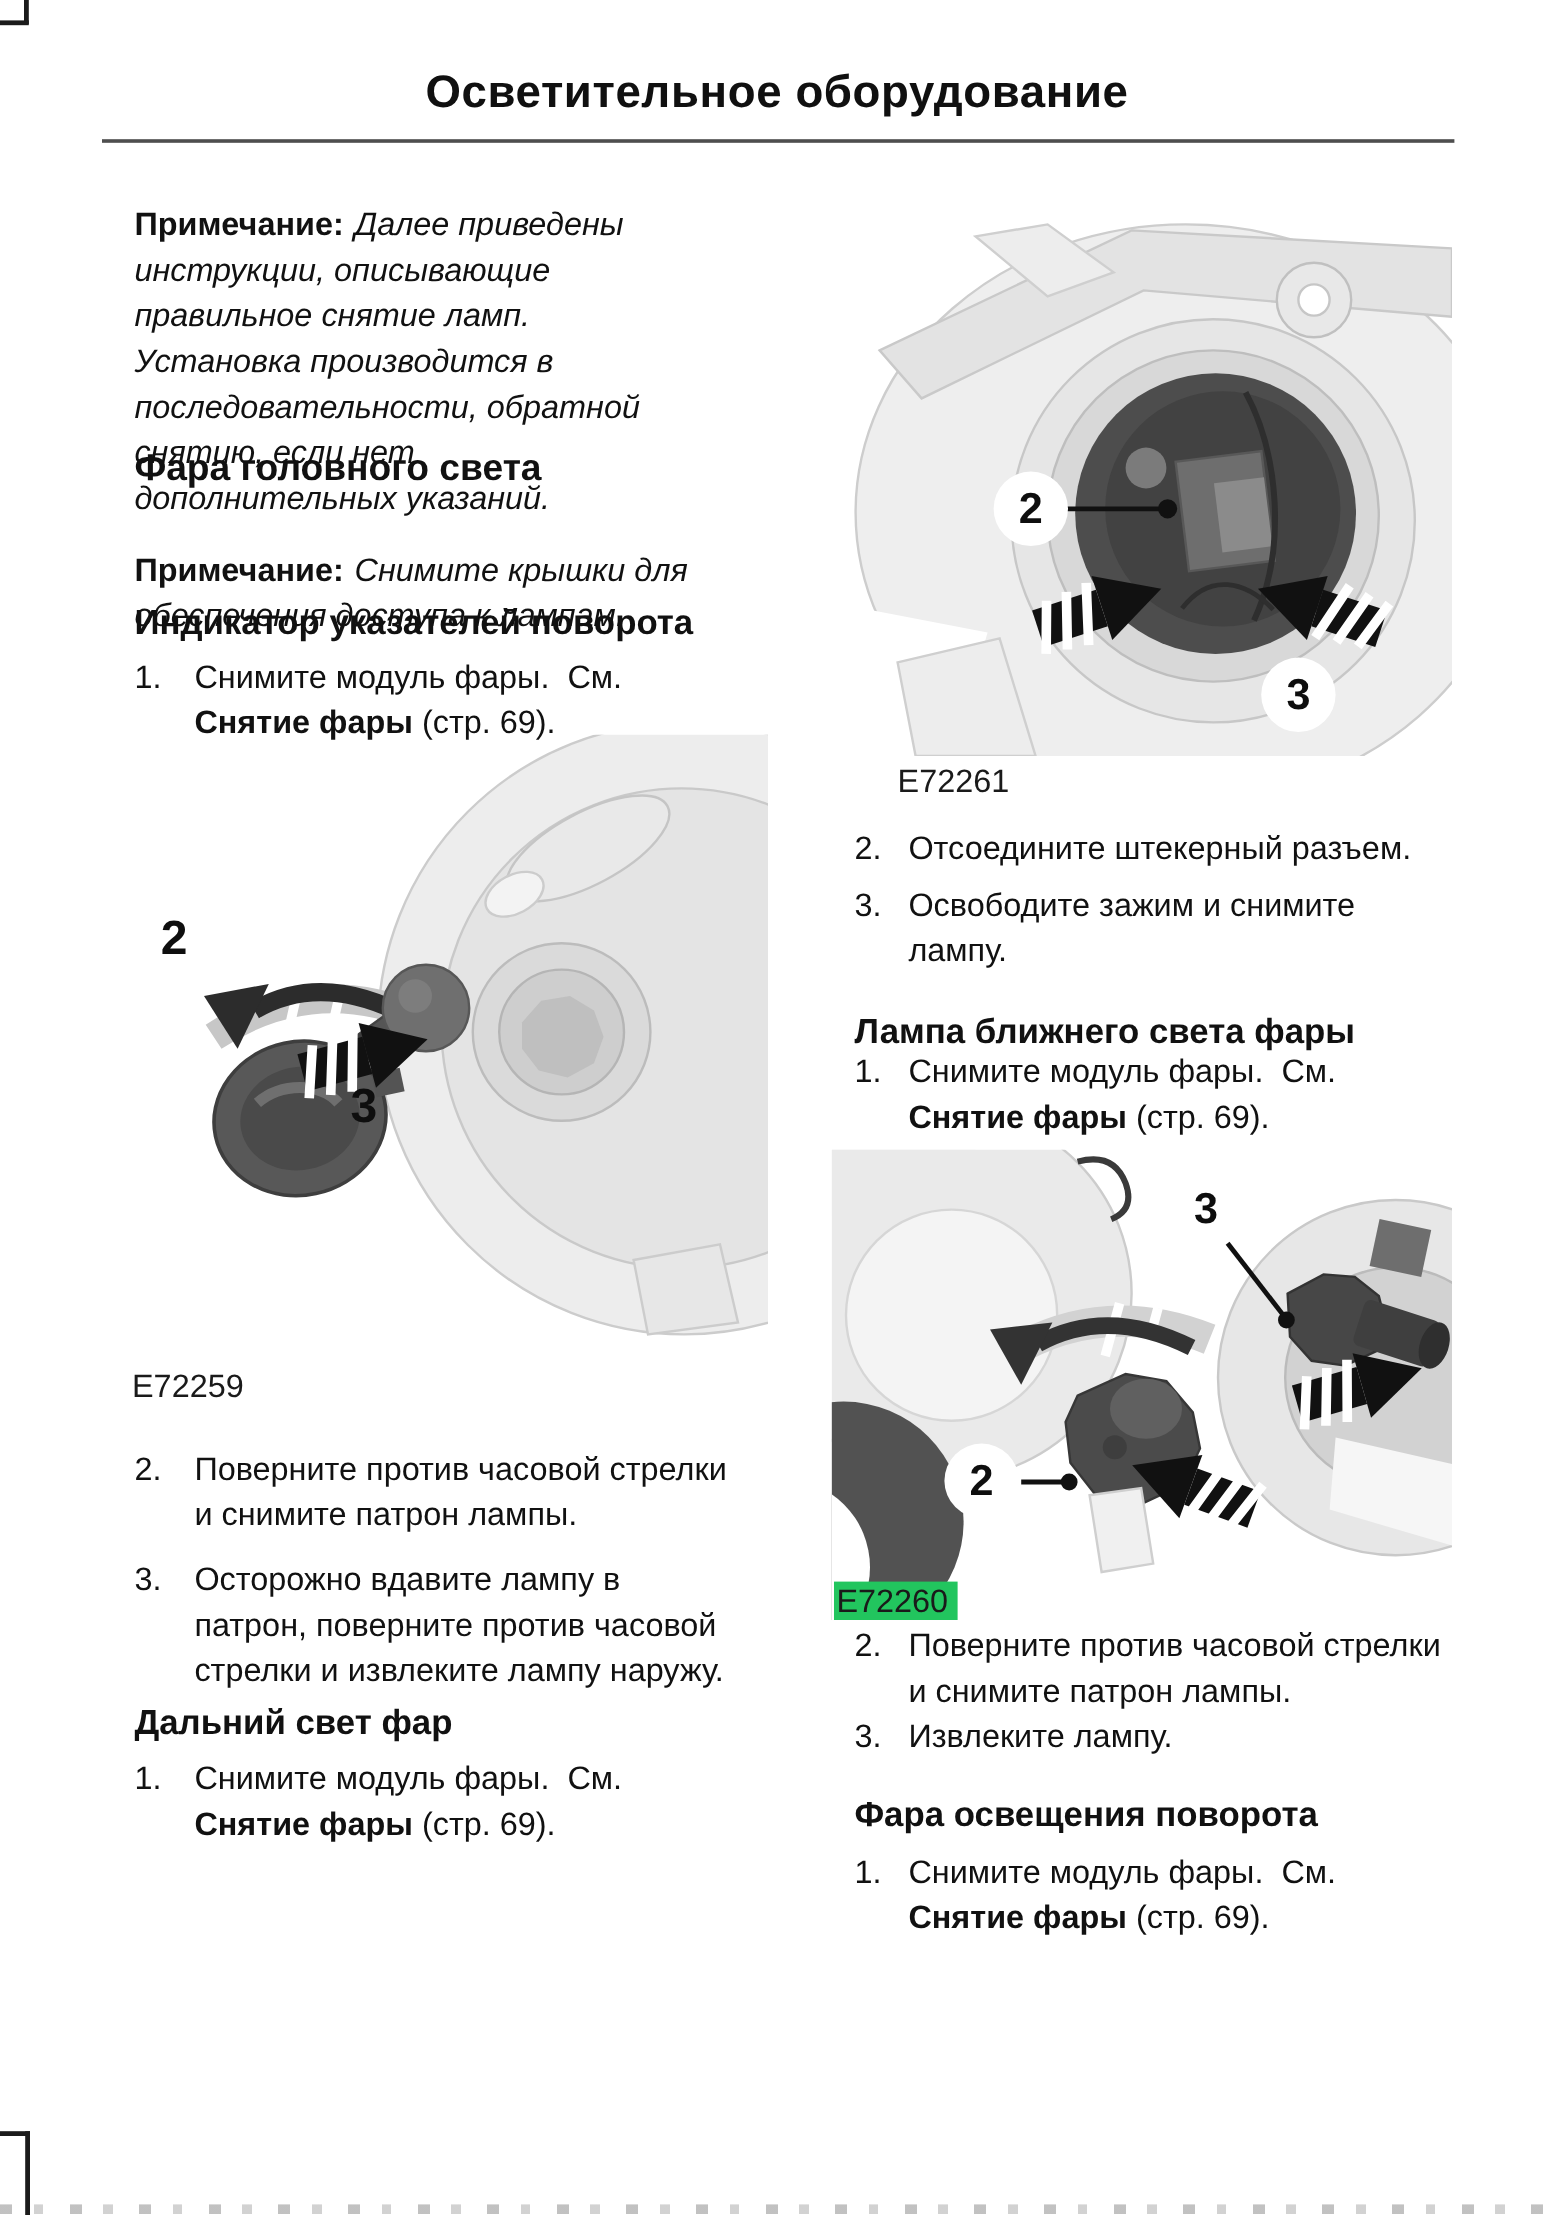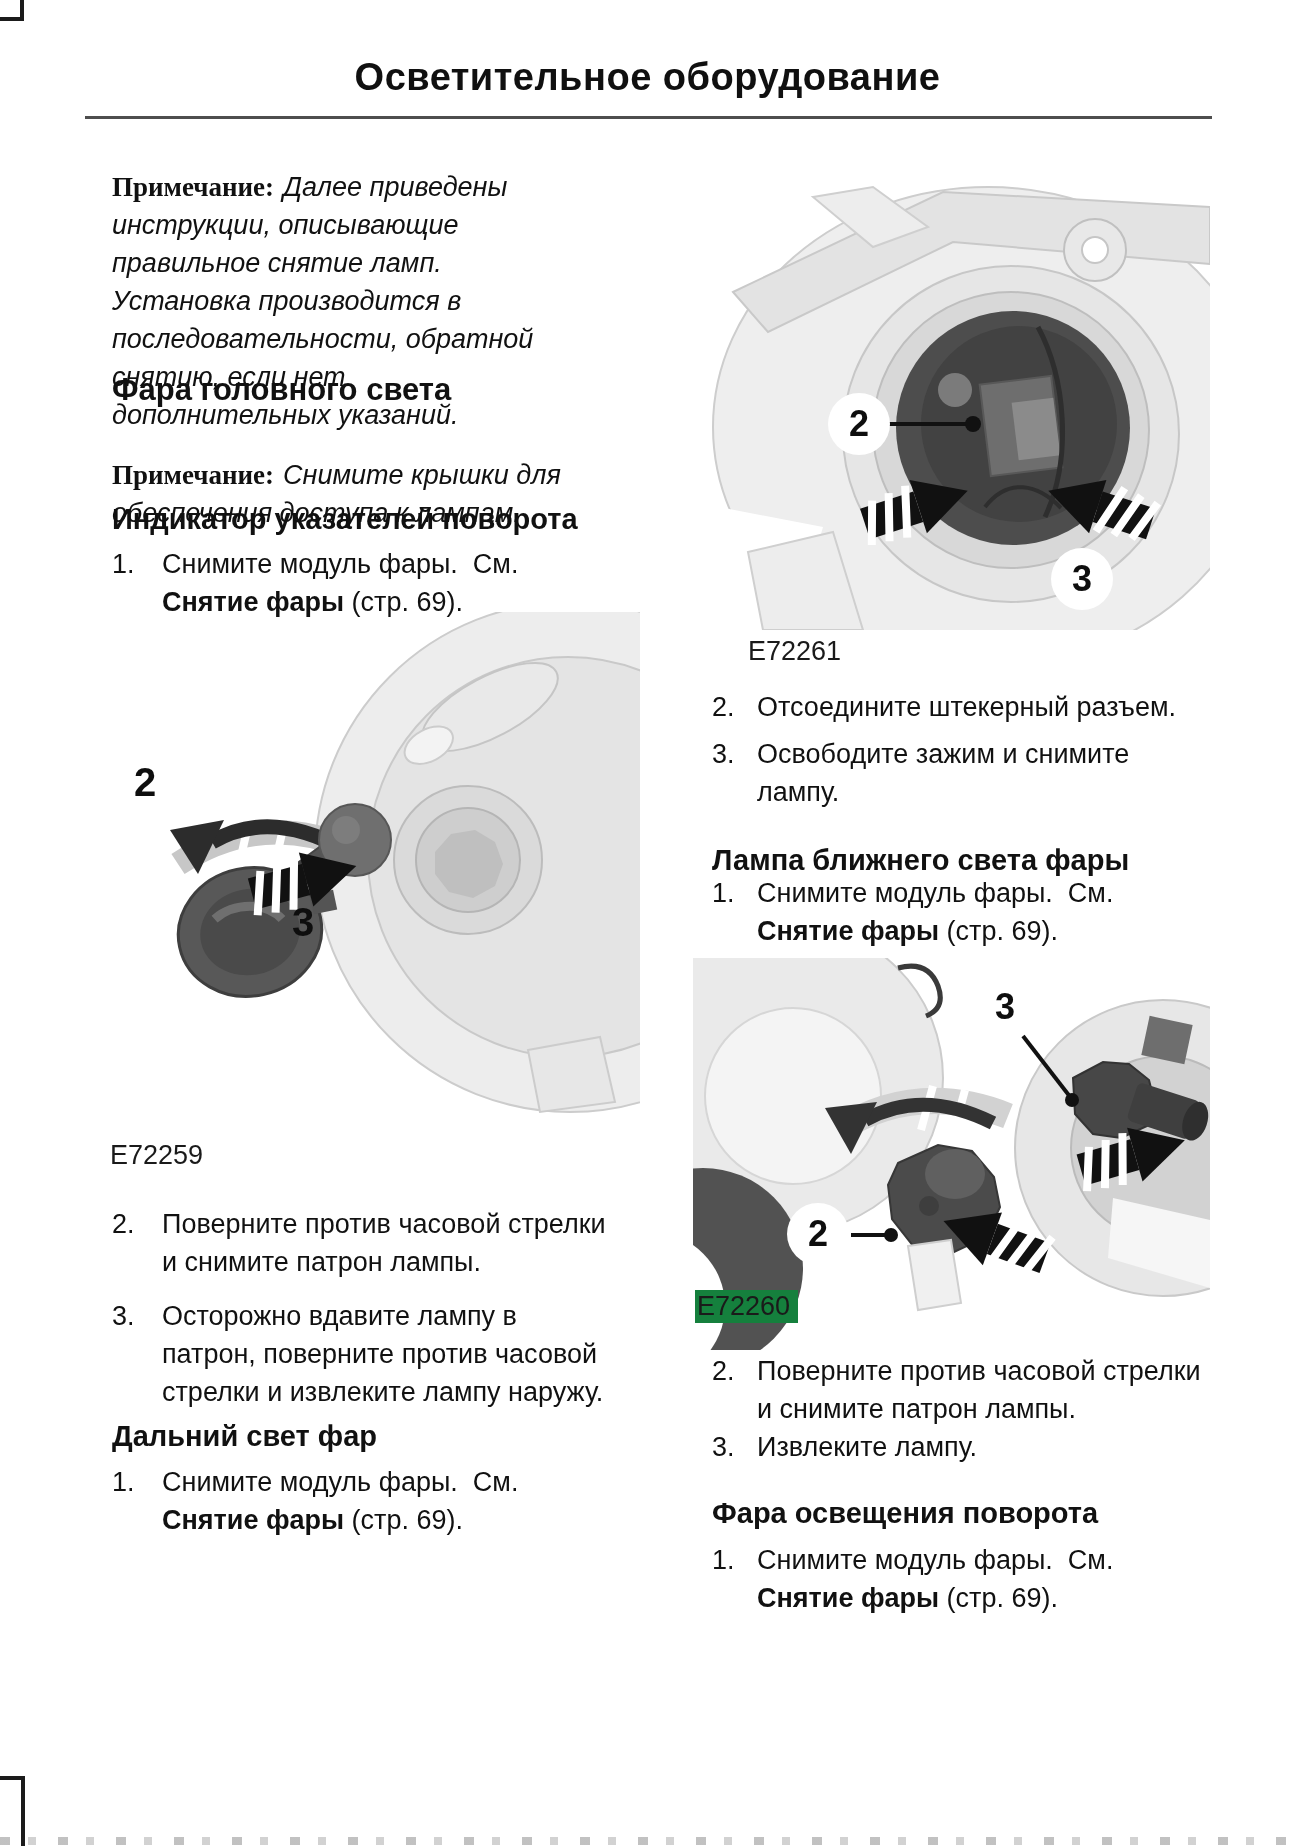--- a/index.html
+++ b/index.html
@@ -2,37 +2,37 @@
 <html><head>
 <meta charset="utf-8">
 <style>
   html,body{margin:0;padding:0;background:#fff;}
   .page{position:relative;width:1296px;height:1846px;background:#ffffff;overflow:hidden;
         font-family:"Liberation Sans",sans-serif;color:#111;}
   .abs{position:absolute;}
   .title{font-size:38px;font-weight:700;text-align:center;letter-spacing:.5px;color:#101010;}
   .rule{height:3px;background:#4e4e4e;}
   .note{font-size:27px;line-height:38px;}
-  .nlabel{font-weight:700;font-family:Liberation Serif, serif;}
+  .nlabel{font-weight:700;}
   .ntext{font-style:italic;margin-left:9px;}
   .h-section{font-size:31px;font-weight:700;}
   .h-sub{font-size:29px;font-weight:700;}
   .step{position:absolute;font-size:27px;line-height:38px;}
   .step .num{position:absolute;left:0;top:0;}
   .pl50{padding-left:50px;}
   .pl45{padding-left:45px;}
   .b{font-weight:700;}
   .figlabel{font-size:27px;color:#1a1a1a;}
   .fig{position:absolute;}
   .fig svg{display:block;}
   .callout{position:absolute;width:62px;height:62px;border-radius:50%;background:#fff;
            display:flex;align-items:center;justify-content:center;
            font-size:36px;font-weight:700;color:#0e0e0e;}
   .fignum{position:absolute;font-size:40px;font-weight:700;color:#0e0e0e;}
-  .labelbox{position:absolute;background:#15803d;padding:1px 8px 1px 2px;}
+  .labelbox{position:absolute;background:#22c55e;padding:1px 8px 1px 2px;margin-top:28px;}
   .pagenum{font-size:28px;text-align:center;}
   .cmark{position:absolute;background:#1b1b1b;}
   .dashes{position:absolute;height:8px;opacity:.55;
     background:repeating-linear-gradient(90deg,#8f8f8f 0 10px,transparent 10px 28px,#adadad 28px 36px,transparent 36px 58px);}
 </style>
 </head>
 <body>
 
 <div class="page">
 

